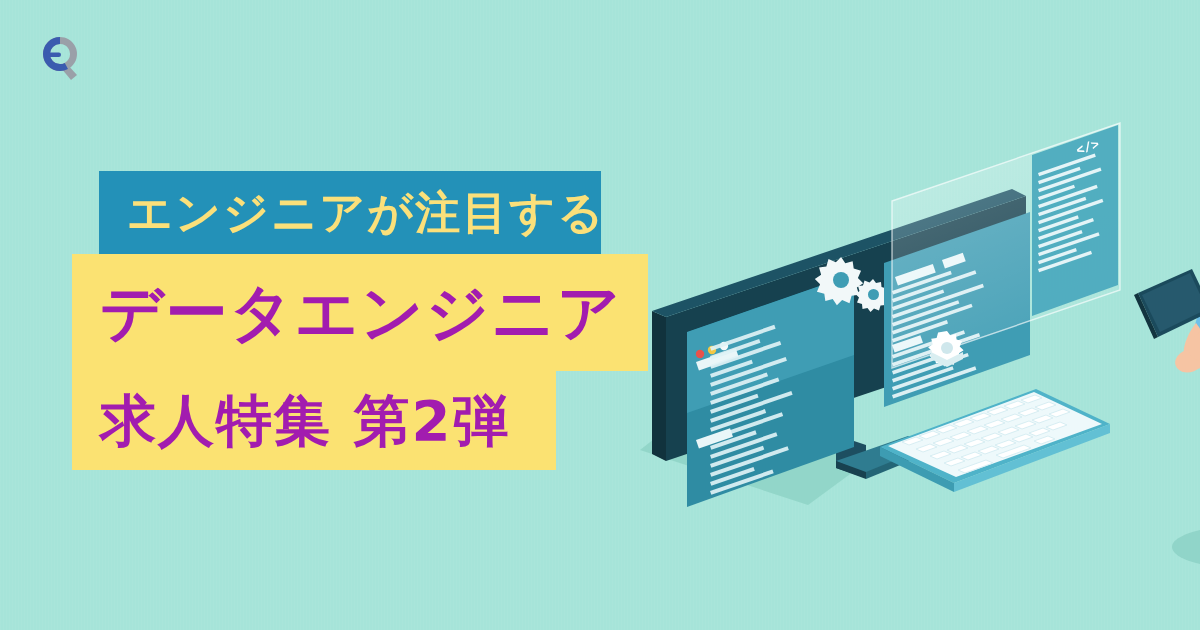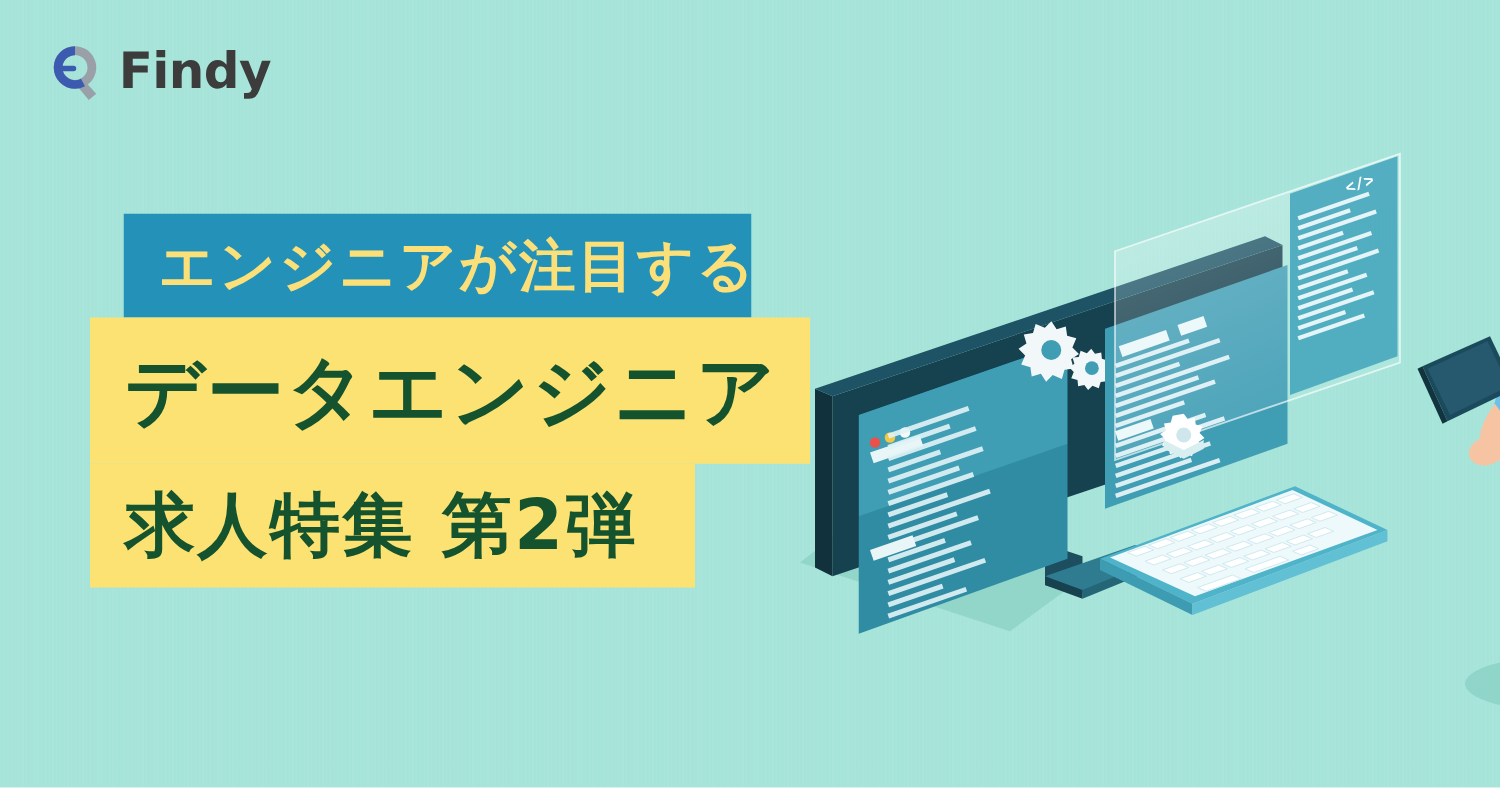--- a/index.html
+++ b/index.html
@@ -92,21 +92,21 @@
     width: 484px;
     height: 99px;
     background: #fbe272;
   }
   .band-yellow-top .txt,
   .band-yellow-bot .txt {
     position: absolute;
     left: 28px;
     top: 50%;
     transform: translateY(-50%);
-    color: #14532d;
+    color: #a21caf;
     font-weight: 700;
     line-height: 1;
     white-space: nowrap;
     font-family: "DejaVu Sans", "Liberation Sans", sans-serif;
   }
   .band-yellow-top .txt { font-size: 62px; letter-spacing: 2px; }
   .band-yellow-bot .txt { font-size: 56px; letter-spacing: 2px; }
 
   
   .illustration {
@@ -130,21 +130,20 @@
 
       <path d="M24 5 a17 17 0 1 1 -0.01 0 Z M24 12 a10 10 0 1 0 0.01 0 Z" fill="#9aa0a8"></path>
 
       <path d="M30 31 L41 43 L35 48 L25 36 Z" fill="#9aa0a8"></path>
 
       <path d="M24 5 a17 17 0 0 0 0 34 a17 17 0 0 0 8-2 l-3.2-6.1
                a10 10 0 0 1 -4.8 1.2 a10 10 0 0 1 0-20 Z" fill="#3a5baf"></path>
 
       <rect x="10" y="20.5" width="15" height="4.4" rx="2.2" fill="#3a5baf"></rect>
     </svg>
-    <span class="logo-word">Findy</span>
   </div>
 
   <div class="headline">
 
     <div class="band-teal">
       <span class="txt">エンジニアが注目する</span>
     </div>
 
     <div class="band-yellow-top">
       <span class="txt">データエンジニア</span>

